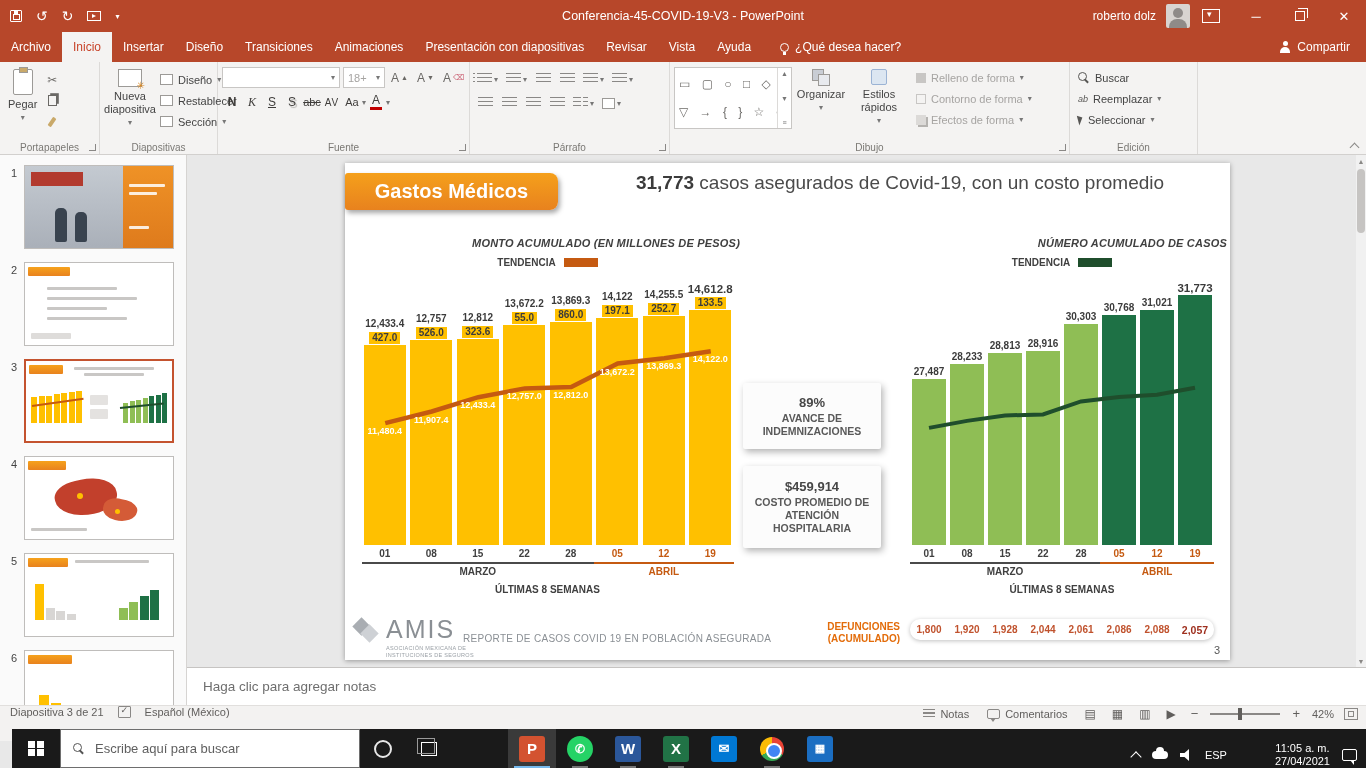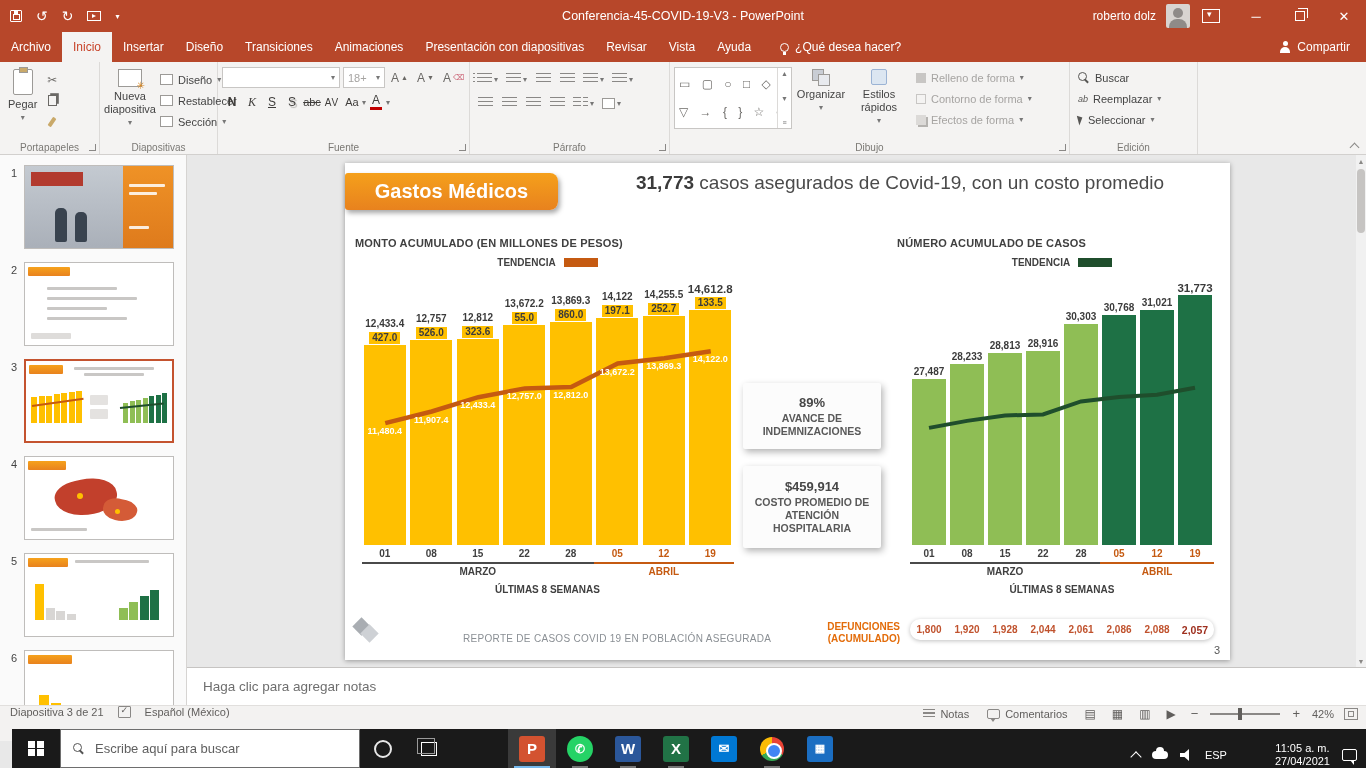--- a/index.html
+++ b/index.html
@@ -117,21 +117,21 @@
   .vs-bottom{position:absolute;bottom:0;left:0;right:0;height:12px;display:flex;align-items:center;justify-content:center;}
 
   .slide{position:absolute;left:345px;top:163px;width:885px;height:497px;background:#fff;box-shadow:0 1px 5px rgba(0,0,0,.35);}
   .gm-badge{position:absolute;left:0;top:10px;width:213px;height:37px;background:linear-gradient(180deg,#F5A01B,#E8821E);color:#fff;font-size:20px;font-weight:bold;display:flex;align-items:center;justify-content:center;border-radius:3px 8px 8px 3px;box-shadow:2px 3px 5px rgba(0,0,0,.35);}
   .slide-title{position:absolute;left:232px;top:6px;width:646px;text-align:center;font-size:19px;color:#4A4A4A;line-height:27px;}
   .slide-title b{color:#3B3B3B;}
 
   .chart{position:absolute;top:74px;}
   .chart-left{left:10px;width:385px;}
   .chart-right{left:552px;width:330px;}
-  .chart-title{text-align:left;font-size:11px;font-weight:bold;color:var(--ink);letter-spacing:.2px;}
+  .chart-title{text-align:right;font-size:11px;font-weight:bold;color:var(--ink);letter-spacing:.2px;font-style:italic;}
   .legend{display:flex;align-items:center;justify-content:center;gap:8px;margin-top:6px;height:14px;}
   .legend-label{font-size:10px;font-weight:bold;color:var(--ink);}
   .legend-swatch{width:34px;height:9px;}
   .plot{position:relative;margin:4px auto 0;overflow:visible;}
   .bar{position:absolute;bottom:0;z-index:1;}
   .bar-label{position:absolute;text-align:center;z-index:5;line-height:12px;}
   .bl-total{font-size:10px;font-weight:bold;color:#3B3B3B;white-space:nowrap;}
   .bl-delta{display:inline-block;background:var(--bar-yellow);font-weight:bold;font-size:10px;color:#3B3B3B;padding:0 3px;line-height:12px;}
   .bar-label.last .bl-total{font-size:11.5px;}
   .trend{position:absolute;left:0;top:0;z-index:3;overflow:visible;}
@@ -690,20 +690,24 @@
         </div>
       <div class="months" style="width: 304px;">
           <div class="month" style="width: 190px;">MARZO</div>
           <div class="month apr" style="width: 114px;">ABRIL</div>
         </div>
       <div class="footnote">ÚLTIMAS 8 SEMANAS</div>
     </div>
 
     <div class="amis">
       <span class="amis-marks"></span>
+      <span>
+        <div class="amis-name">AMIS</div>
+        <div class="amis-sub">ASOCIACIÓN MEXICANA DE INSTITUCIONES DE SEGUROS</div>
+      </span>
     </div>
     <div class="report-text">REPORTE DE CASOS COVID 19 EN POBLACIÓN ASEGURADA</div>
     <div class="deaths-label">
       <div>DEFUNCIONES</div>
       <div>(ACUMULADO)</div>
     </div>
     <div class="deaths-strip">
         <div class="death-val" style="width: 38px;">1,800</div>
         <div class="death-val" style="width: 38px;">1,920</div>
         <div class="death-val" style="width: 38px;">1,928</div>

